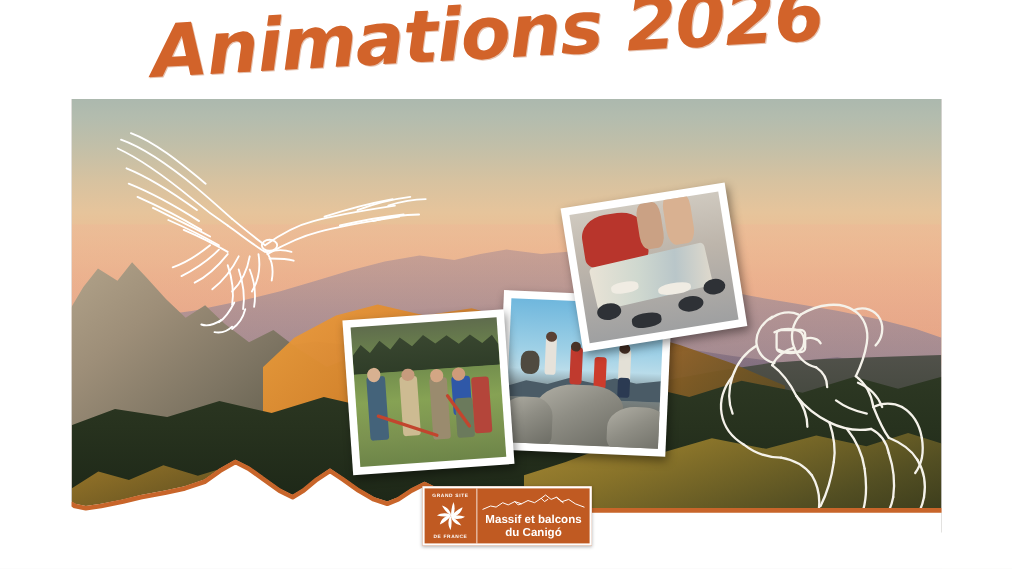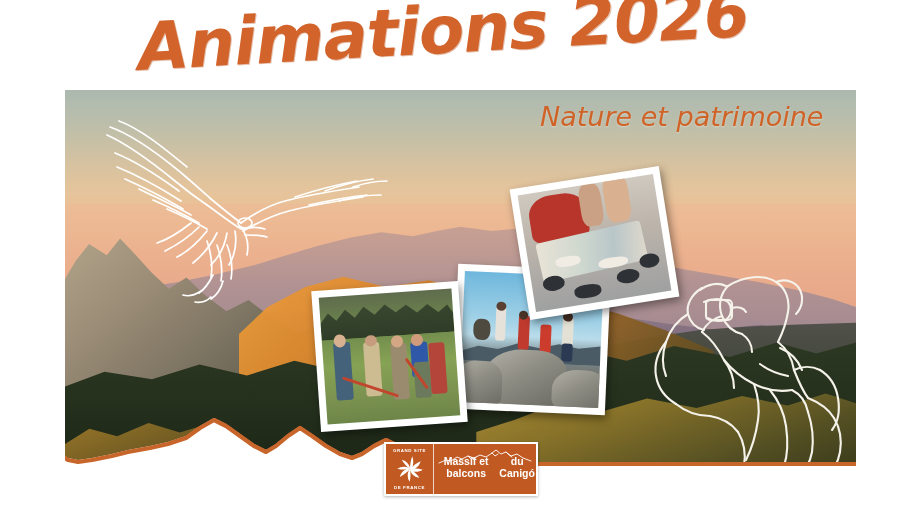--- a/index.html
+++ b/index.html
@@ -136,21 +136,21 @@
   
   #bottom-cut{position:absolute;left:0;bottom:0;width:920px;height:105px;pointer-events:none;}
   #logo{
     position:absolute;left:384px;top:442px;width:150px;height:50px;
     background:#c05a22;border:2px solid #ffffff;display:flex;align-items:stretch;z-index:20;
     box-shadow:0 1px 3px rgba(0,0,0,.3);
   }
   #logo-left{width:47px;border-right:1px solid rgba(255,255,255,.75);display:flex;flex-direction:column;
     align-items:center;justify-content:space-between;padding:4px 0;}
   #logo-gsf-top,#logo-gsf-bottom{font-size:4.4px;letter-spacing:.6px;color:#fff;font-weight:700;white-space:nowrap;}
-  #logo-right{flex:1;display:flex;flex-direction:row;align-items:center;justify-content:flex-end;padding-bottom:4px;position:relative;}
+  #logo-right{flex:1;display:flex;flex-direction:column;align-items:center;justify-content:flex-end;padding-bottom:4px;position:relative;}
   #logo-mountains{position:absolute;left:4px;top:5px;width:94px;height:17px;}
   #logo-name{color:#ffffff;font-size:10.5px;font-weight:700;line-height:12px;text-align:center;}
 
   #right-white{position:absolute;left:856px;top:0;width:64px;height:517px;background:#fff;}
   #left-white{position:absolute;left:0;top:0;width:65px;height:517px;background:#fff;}
   #top-white{position:absolute;left:0;top:0;width:920px;height:84px;background:#fff;}
 </style>
 </head>
 <body>
 
@@ -311,21 +311,20 @@
       <div class="pers" style="left:72%;top:28%;width:7%;height:7%;background:#473025;border-radius:50%;"></div>
       <div class="pers" style="left:8%;top:36%;width:12%;height:16%;background:#4f4a40;border-radius:40%;"></div>
       <div class="boulder" style="left:18%;top:58%;width:58%;height:42%;"></div>
       <div class="boulder" style="left:-4%;top:68%;width:34%;height:34%;"></div>
       <div class="boulder" style="left:66%;top:72%;width:40%;height:32%;"></div>
     </div>
   </div>
 
   <div id="title-band"></div>
   <div id="poster-title">Animations 2026</div>
-  <div id="poster-subtitle">Nature et patrimoine</div>
 
   <div id="logo">
     <div id="logo-left">
       <div id="logo-gsf-top">GRAND SITE</div>
       <svg width="30" height="30" viewBox="0 0 40 40">
         <g fill="#ffffff">
           <path d="M20 20 C20 14 21 8 23 3 C25 8 25 15 22 20 Z"></path>
           <path d="M20 20 C24 15.5 29 11.8 34 9.6 C32.8 15 28.8 19.3 23 21 Z"></path>
           <path d="M20 20 C26 19 32 19.4 37 21 C32.5 24 26 24.5 21 22.5 Z"></path>
           <path d="M20 20 C25 23 29.5 27 32.5 31.5 C27 30.8 22.3 27.6 20.5 22.5 Z"></path>

